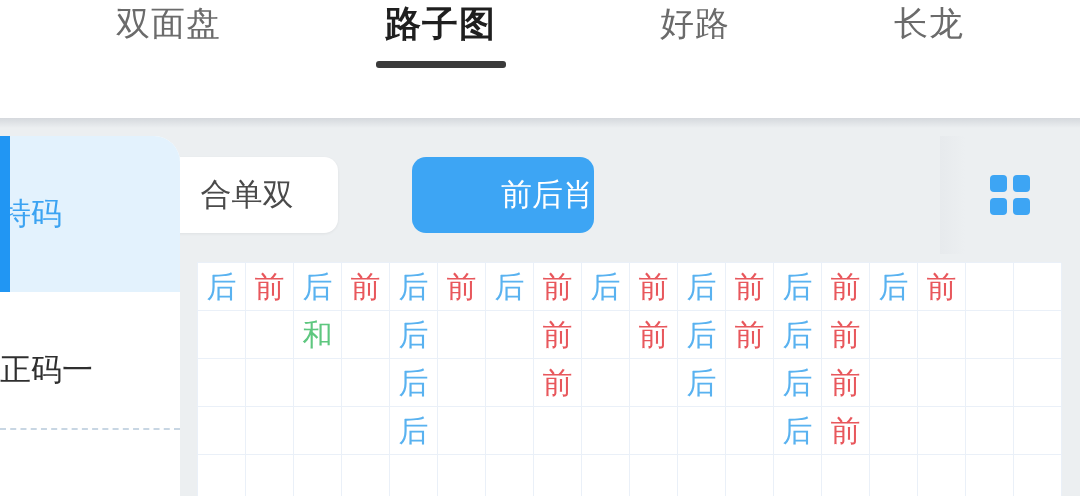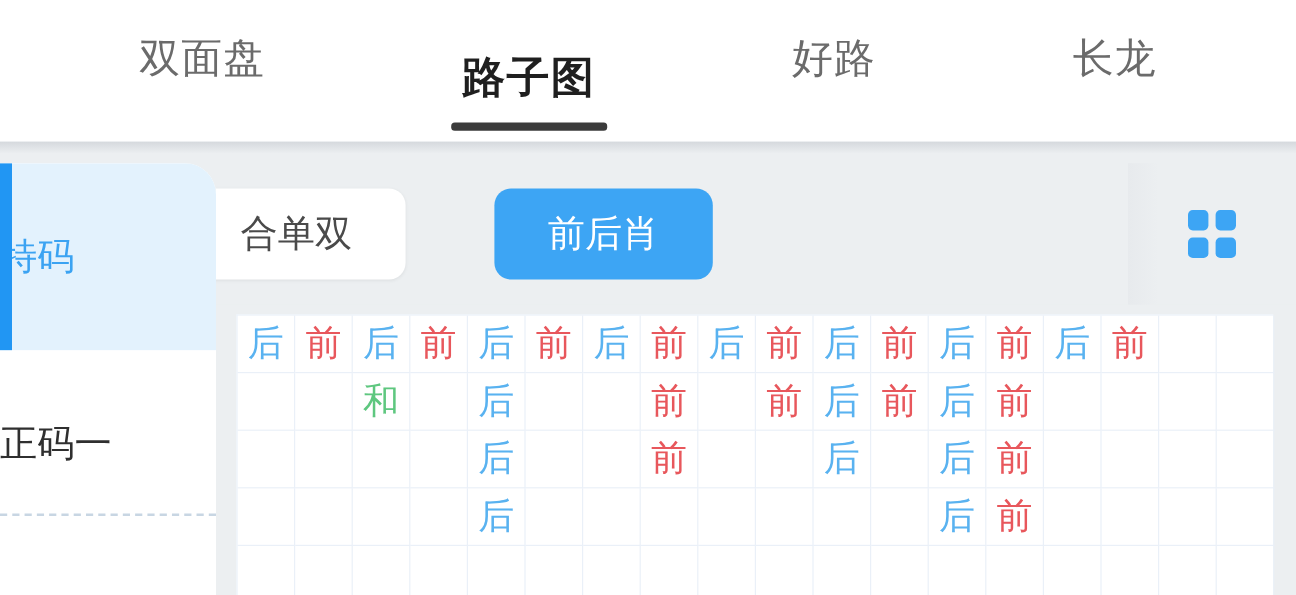--- a/index.html
+++ b/index.html
@@ -8,33 +8,33 @@
     background: #eceff1;
     font-family: "Liberation Sans", "DejaVu Sans", sans-serif;
     overflow: hidden;
   }
   #app { position: relative; width: 1080px; height: 496px; background: #eceff1; }
 
   
   .tabbar {
     position: absolute; left: 0; top: 0; width: 1080px; height: 118px;
     background: #ffffff;
-    display: flex; align-items: center; justify-content: space-around;
+    display: flex; align-items: flex-start; justify-content: space-around;
     padding: 0 34px;
   }
   .tab {
     position: relative;
     font-size: 34px;
     color: #6b6b6b;
     letter-spacing: 1px;
     padding: 6px 10px 26px 10px;
     white-space: nowrap;
     line-height: 1;
   }
-  .tab.active { color: #1f1f1f; font-weight: bold; font-size: 36px; margin-top: 32px; }
+  .tab.active { color: #1f1f1f; font-weight: bold; font-size: 36px; }
   .tab.active .tab-underline {
     position: absolute; left: 50%; transform: translateX(-50%);
     bottom: 0px; width: 130px; height: 7px;
     background: #3b3b3b; border-radius: 3px;
   }
   .tabbar-shadow {
     position: absolute; left: 0; top: 118px; width: 1080px; height: 10px;
     background: linear-gradient(to bottom, rgba(160,165,175,0.30), rgba(160,165,175,0));
   }
 
@@ -81,21 +81,21 @@
     margin-right: 34px;
     border-radius: 14px;
     background: #ffffff;
     color: #4a4a4a;
     font-size: 31px;
     display: flex; align-items: center; justify-content: center;
     box-shadow: 0 1px 3px rgba(0,0,0,0.06);
     white-space: nowrap;
   }
   .chip.clipped-left { margin-left: -40px; }
-  .chip.active { background: #3da5f4; color: #ffffff; box-shadow: none; }
+  .chip.active { background: #3da5f4; color: #ffffff; box-shadow: none; justify-content: flex-end; }
 
   
   .gridbtn-panel {
     position: absolute; right: 0; top: 136px;
     width: 140px; height: 118px;
     background: linear-gradient(to right, #e7eaed 0%, #eceff1 18%, #eceff1 100%);
     display: flex; align-items: center; justify-content: center;
   }
   .grid-icon {
     width: 40px; height: 40px;

